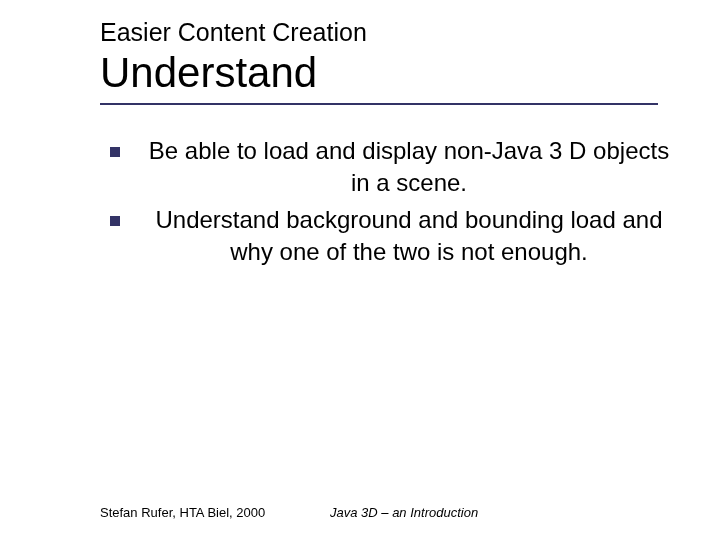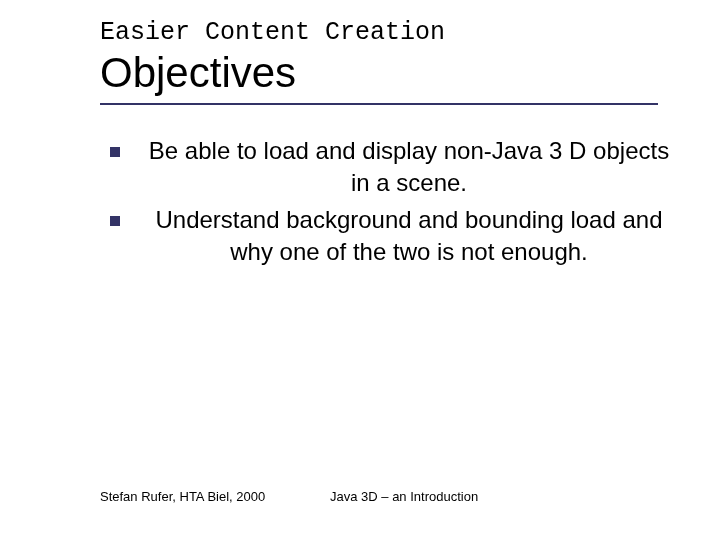--- a/index.html
+++ b/index.html
@@ -17,21 +17,21 @@
     }
     .slide {
       padding: 18px 0 0 100px;
       height: 100%;
       position: relative;
     }
     .subtitle {
       font-size: 25px;
       font-weight: normal;
       color: #000000;
-      font-family: Liberation Mono, monospace;
+      font-family: Liberation Sans, sans-serif;
       margin-bottom: 2px;
     }
     .title {
       font-size: 42px;
       font-weight: normal;
       color: #000000;
       font-family: Verdana, Geneva, sans-serif;
       margin-bottom: 6px;
     }
     .underline {
@@ -56,41 +56,42 @@
     .bullet-icon {
       position: absolute;
       left: -28px;
       top: 12px;
       width: 10px;
       height: 10px;
       background: #333366;
     }
     .footer {
       position: absolute;
-      bottom: 36px;
+      bottom: 20px;
       left: 100px;
       right: 40px;
       display: flex;
       font-size: 13px;
       color: #000000;
       font-family: Verdana, Geneva, sans-serif;
     }
     .footer-left {
       width: 230px;
     }
     .footer-center {
       flex: 0 0 auto;
+      font-style: italic;
     }
   </style>
 </head>
 <body>
 
 <div class="slide">
   <div class="subtitle">Easier Content Creation</div>
-  <div class="title">Objectives</div>
+  <div class="title">Understand</div>
   <div class="underline"></div>
 
   <ul class="bullet-list">
     <li class="bullet-item">
       <span class="bullet-icon"></span>
       <span>Be able to load and display non-Java 3 D objects in a scene.</span>
     </li>
     <li class="bullet-item">
       <span class="bullet-icon"></span>
       <span>Understand background and bounding load and why one of the two is not enough.</span>

